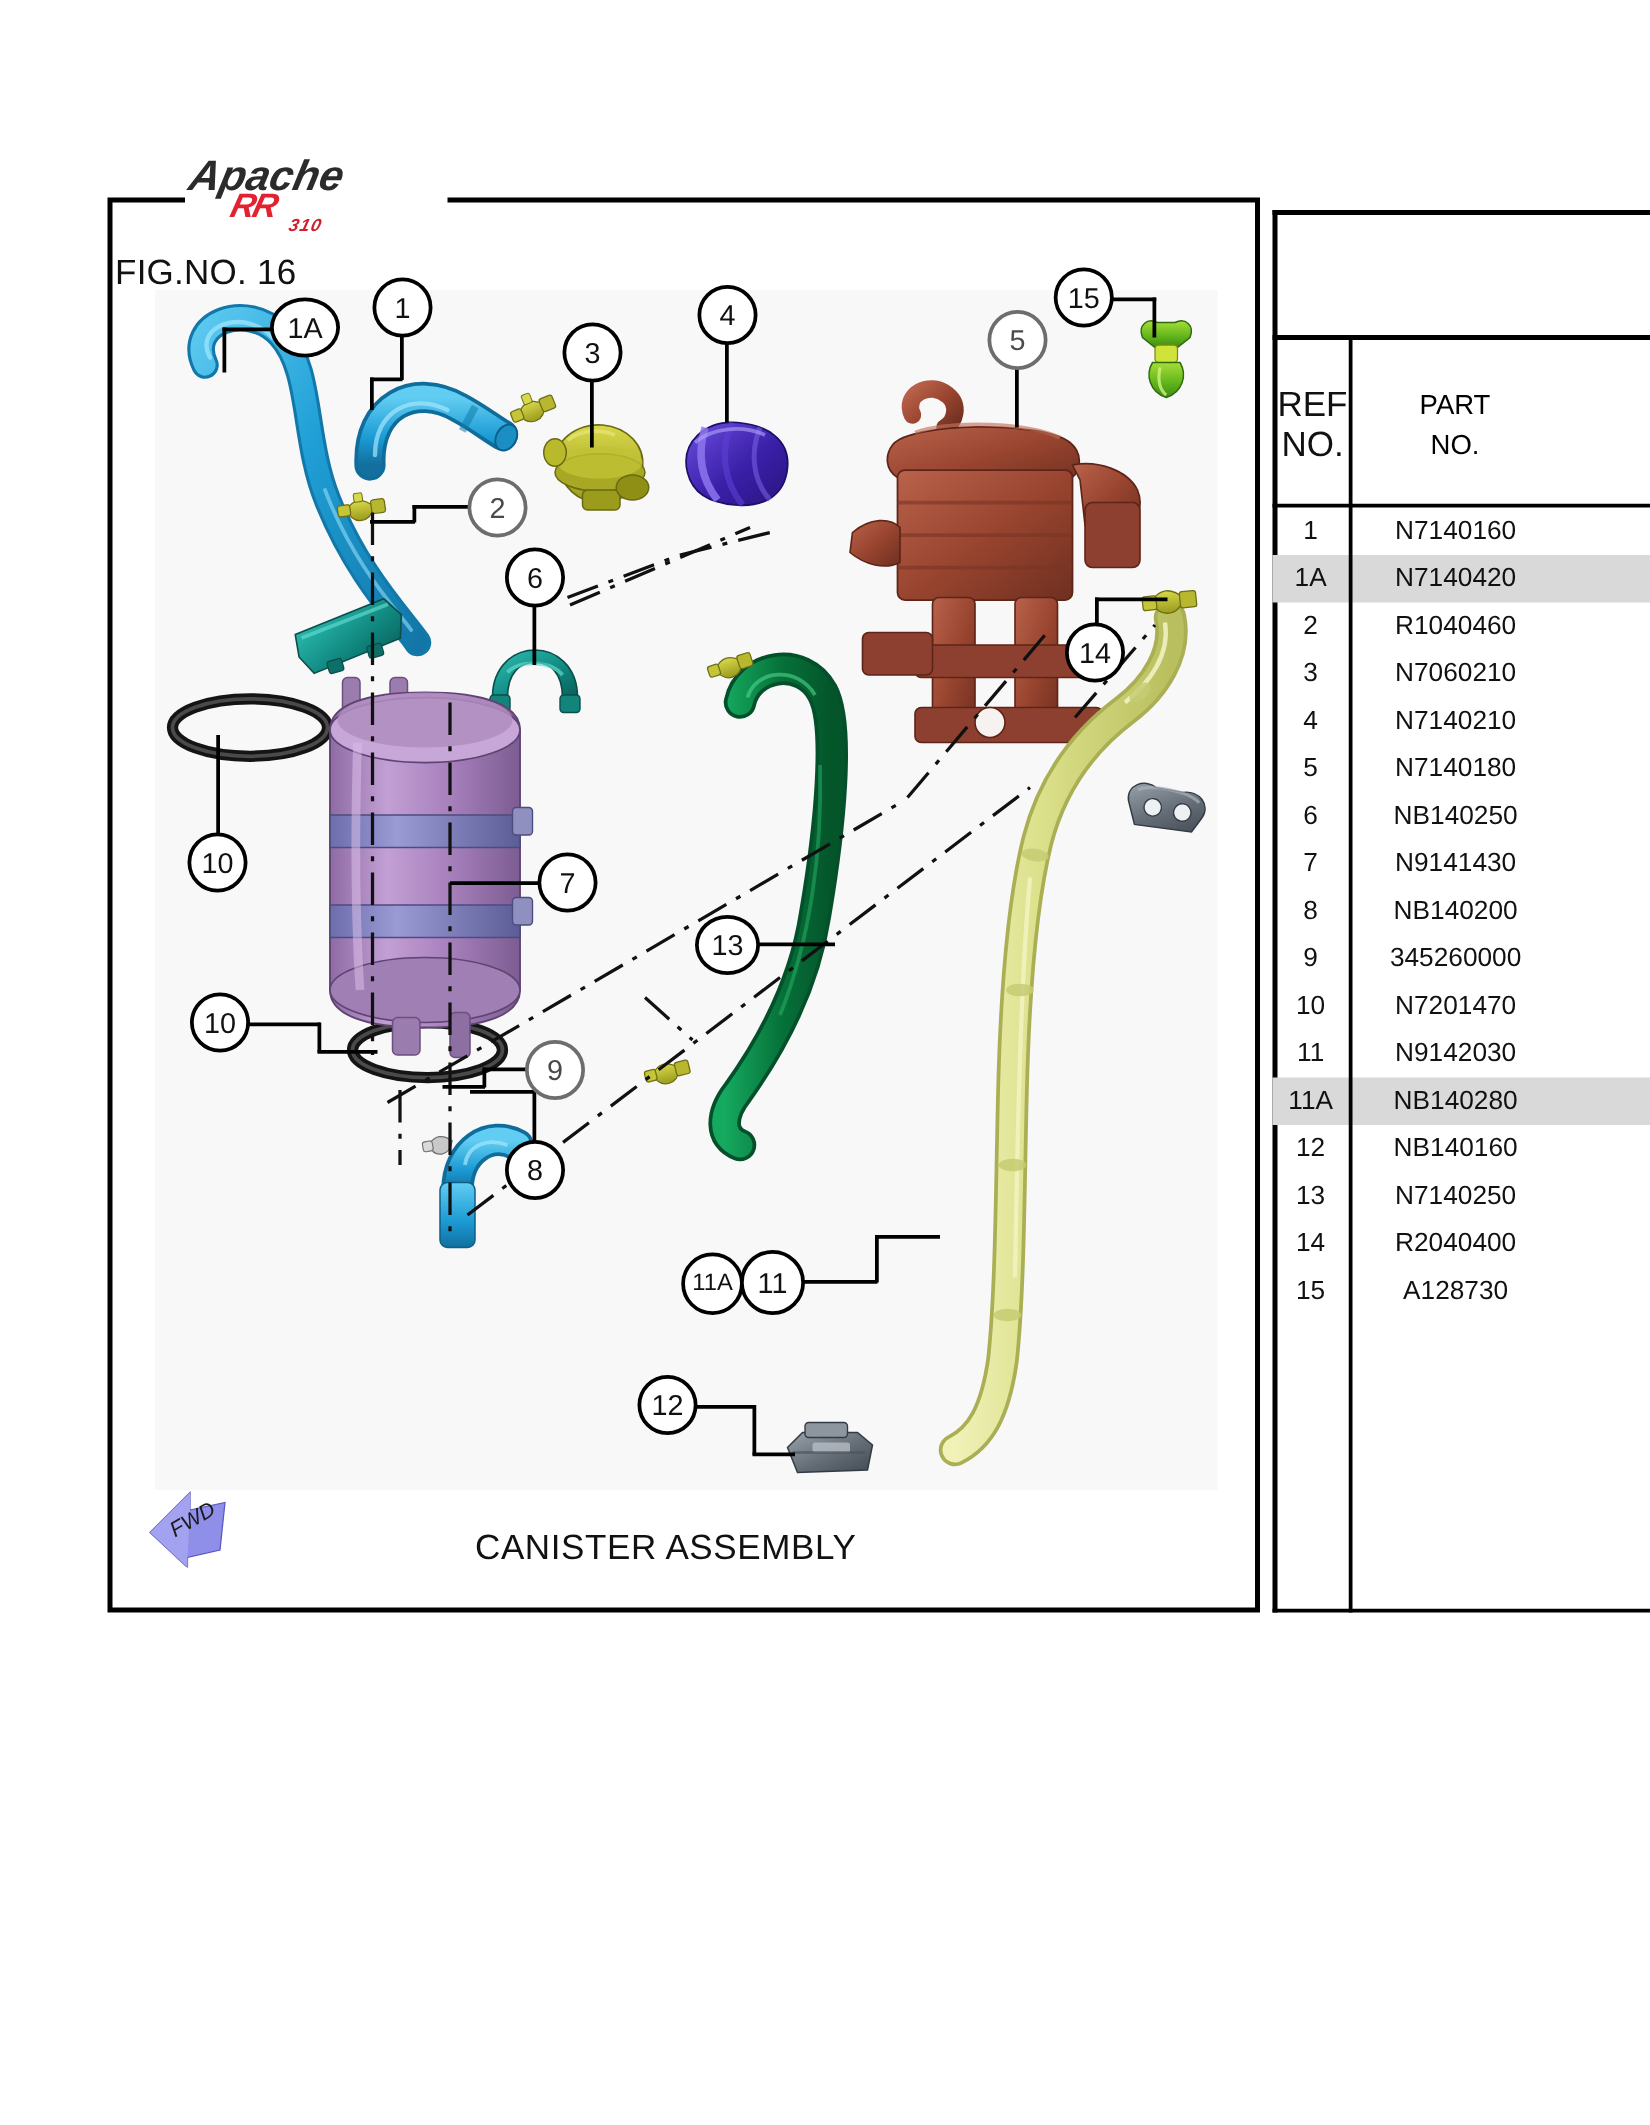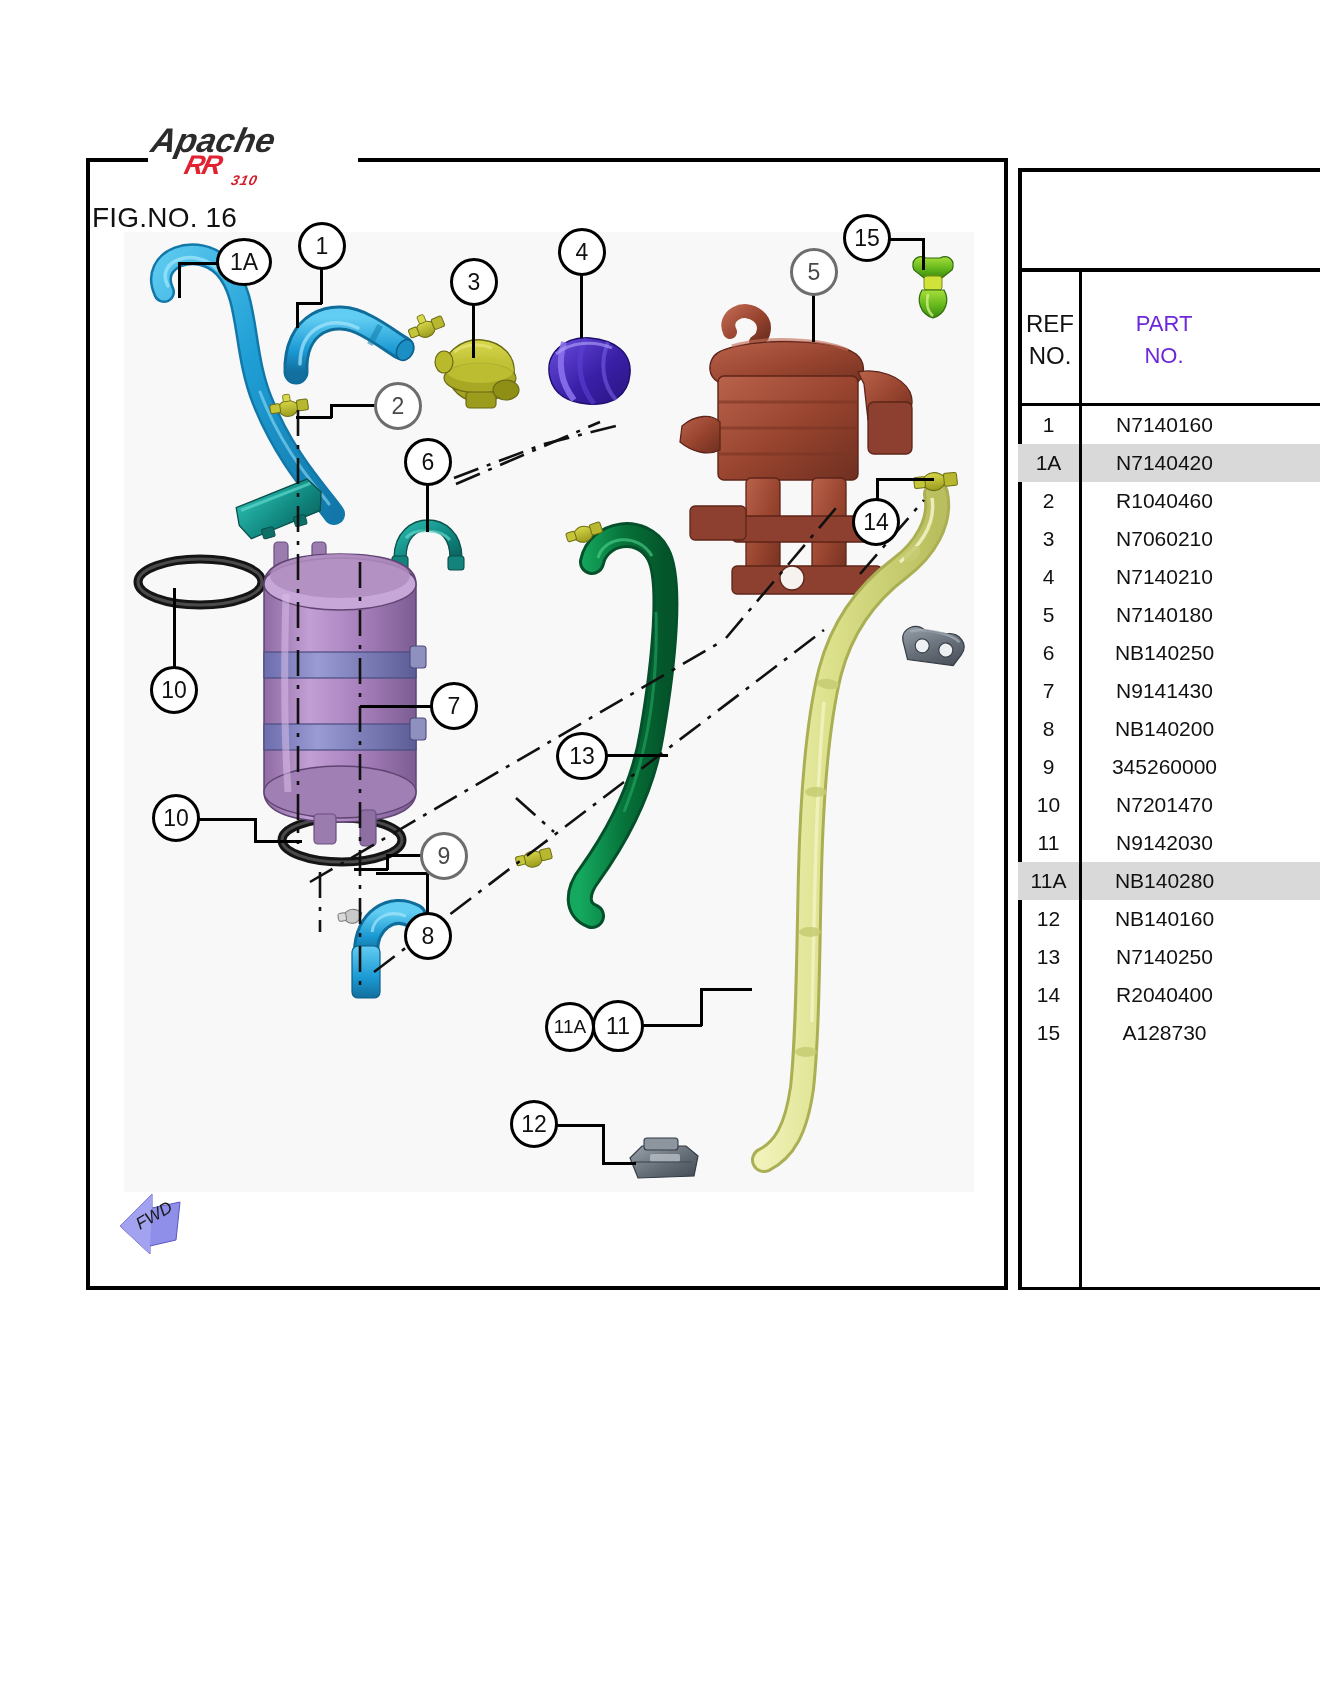--- a/index.html
+++ b/index.html
@@ -58,22 +58,22 @@
     position:absolute;left:1018px;top:168px;width:330px;height:104px;
     border-bottom:4px solid #000;box-sizing:border-box;
   }
   .tbl-colsplit{
     position:absolute;left:1079px;top:272px;width:3px;height:1018px;background:#000;z-index:4;
   }
   .tbl-headrow{
     position:absolute;left:1018px;top:272px;width:330px;height:134px;
     border-bottom:3px solid #000;box-sizing:border-box;
   }
-  .hd-ref{position:absolute;left:1022px;top:308px;width:56px;text-align:center;font-size:24px;line-height:32px;color:#111;}
-  .hd-part{position:absolute;left:1084px;top:308px;width:160px;text-align:center;font-size:22px;line-height:32px;color:#6d28d9;}
+  .hd-ref{position:absolute;left:1022px;top:308px;width:56px;text-align:center;font-size:28px;line-height:32px;color:#111;}
+  .hd-part{position:absolute;left:1084px;top:308px;width:160px;text-align:center;font-size:22px;line-height:32px;color:#000000;}
 
   .rows{position:absolute;left:1018px;top:406px;width:330px;}
   .row{height:38px;display:flex;align-items:center;}
   .row.shade{background:#d9d9d9;}
   .c-ref{width:61px;text-align:center;font-size:21px;color:#111;flex:0 0 61px;}
   .c-part{width:165px;text-align:center;font-size:21px;color:#111;flex:0 0 165px;margin-left:3px;}
 
   .tbl-bottom{
     position:absolute;left:1018px;top:1287px;width:330px;height:3px;background:#000;
   }
@@ -369,20 +369,21 @@
       </g>
     </svg>
   </div>
 
   <svg class="fwd" viewBox="0 0 84 66">
     <path d="M2 38 L34 6 L34 20 L62 14 L58 52 L32 58 L32 66z" fill="#8f8ee8" stroke="#5a58c2" stroke-width="1"></path>
     <path d="M2 38 L34 6 L34 20 L32 58 L32 66z" fill="#a3a2f0"></path>
     <text x="22" y="42" transform="rotate(-30 22 42)">FWD</text>
   </svg>
 
+  <div class="title">CANISTER ASSEMBLY</div>
 
   <div class="cal" style="left:216px;top:238px;width:56px;height:48px;">
     <span>1A</span>
   </div>
   <div class="ld ldh" style="left:178px;top:262px;width:40px;"></div>
   <div class="ld ldv" style="left:178px;top:262px;height:36px;"></div>
 
   <div class="cal" style="left:298px;top:222px;width:48px;height:48px;">
     <span>1</span>
   </div>

